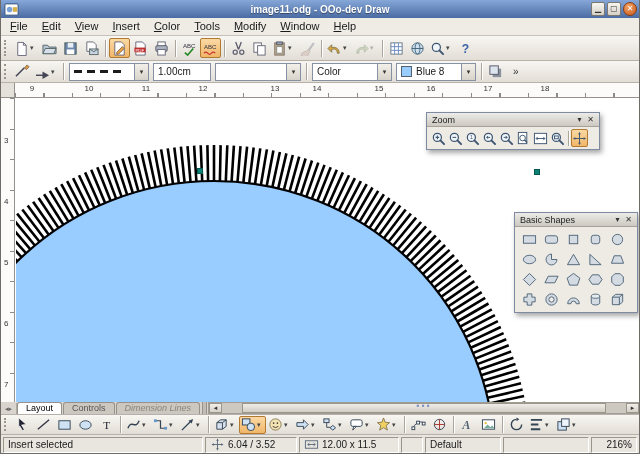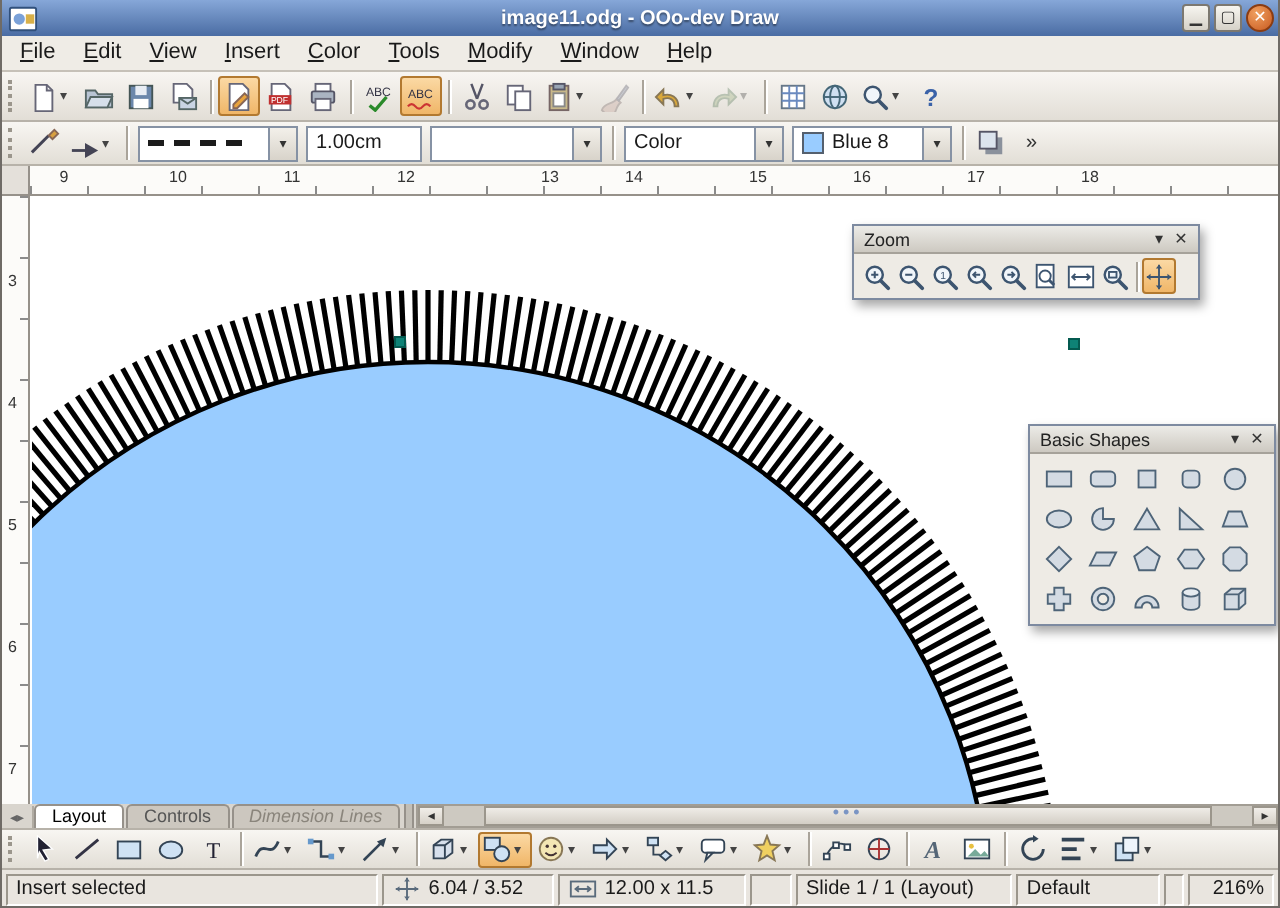--- a/index.html
+++ b/index.html
@@ -1184,23 +1184,20 @@
     <span class="seg size">
       <span class="icon16">
           <svg viewBox="0 0 16 16" width="15" height="15" aria-hidden="true">
             <rect x="1.5" y="4" width="13" height="8" fill="none" stroke="#5a6b7c"></rect>
             <path d="M4 8h8M5.8 6.5L4 8l1.8 1.5M10.2 6.5L12 8l-1.8 1.5" fill="none" stroke="#5a6b7c"></path>
           </svg>
         </span>
       <span>12.00 x 11.5</span>
     </span>
     <span class="seg tiny"></span>
-    <span class="seg slide">
-      <span>Slide 1 / 1 (Layout)</span>
-    </span>
     <span class="seg style">
       <span>Default</span>
     </span>
     <span class="seg fill"></span>
     <span class="seg zoomv">
       <span>216%</span>
     </span>
   </div>
 </div>
 

